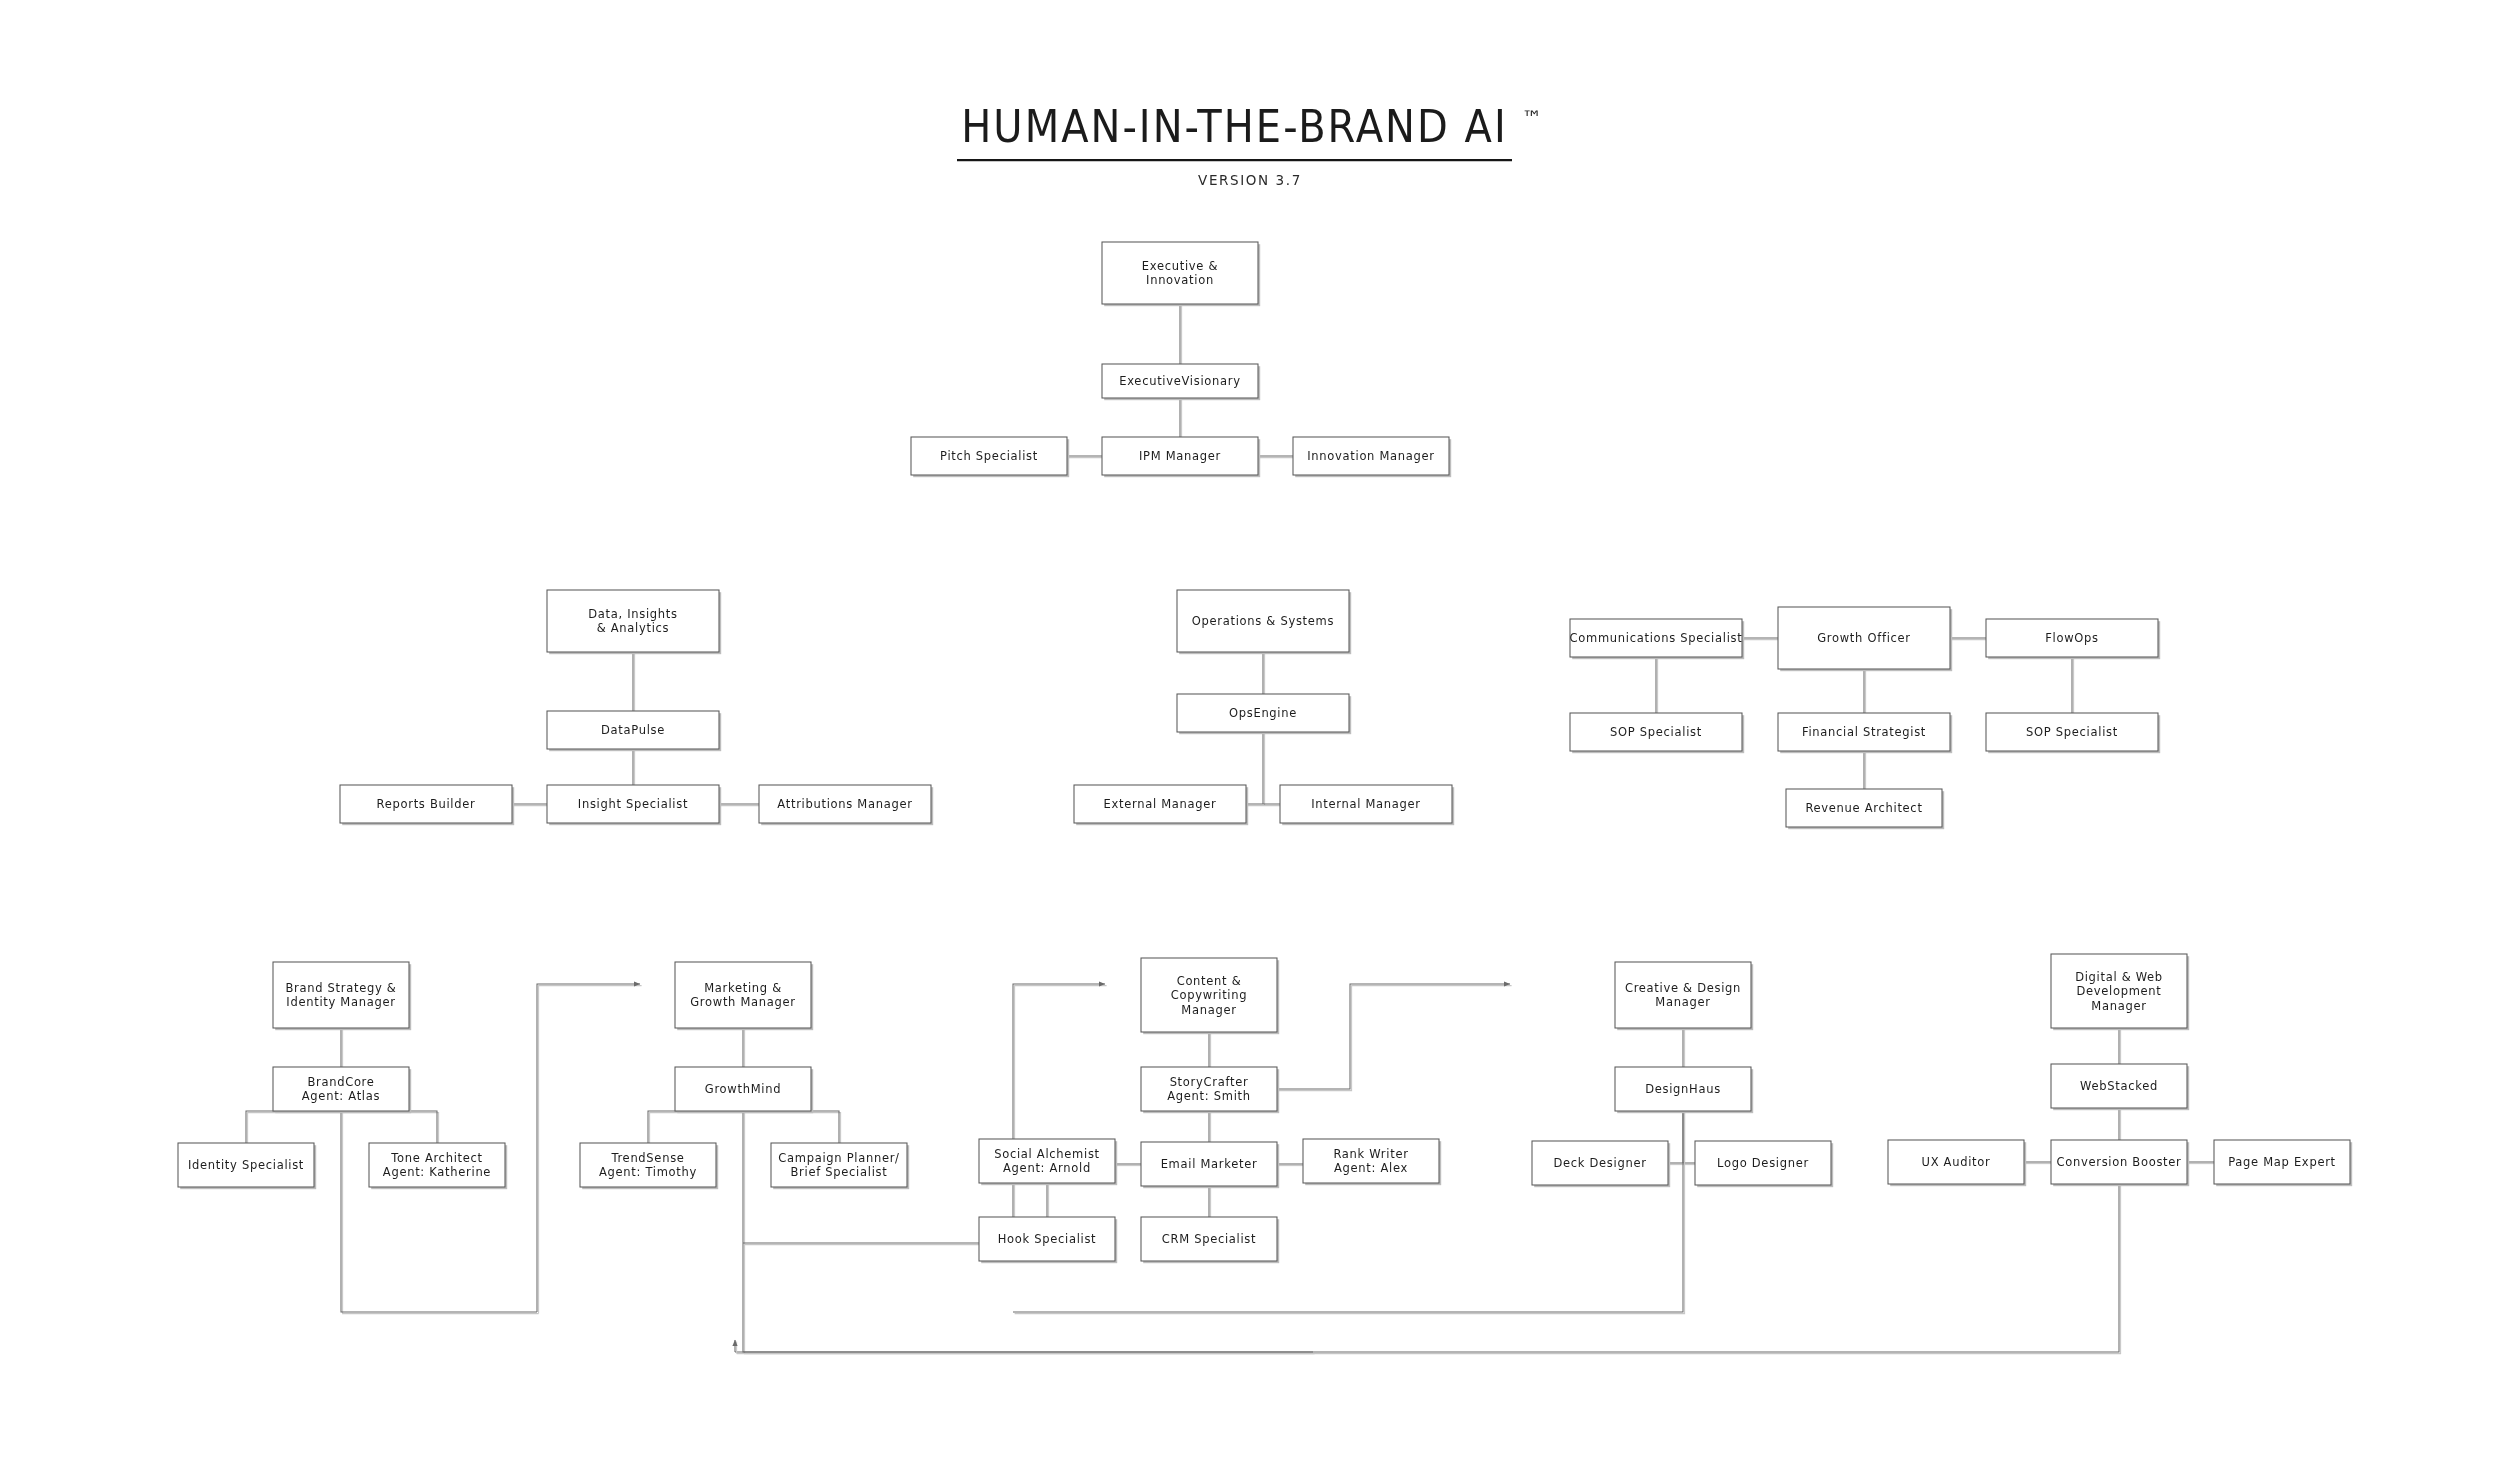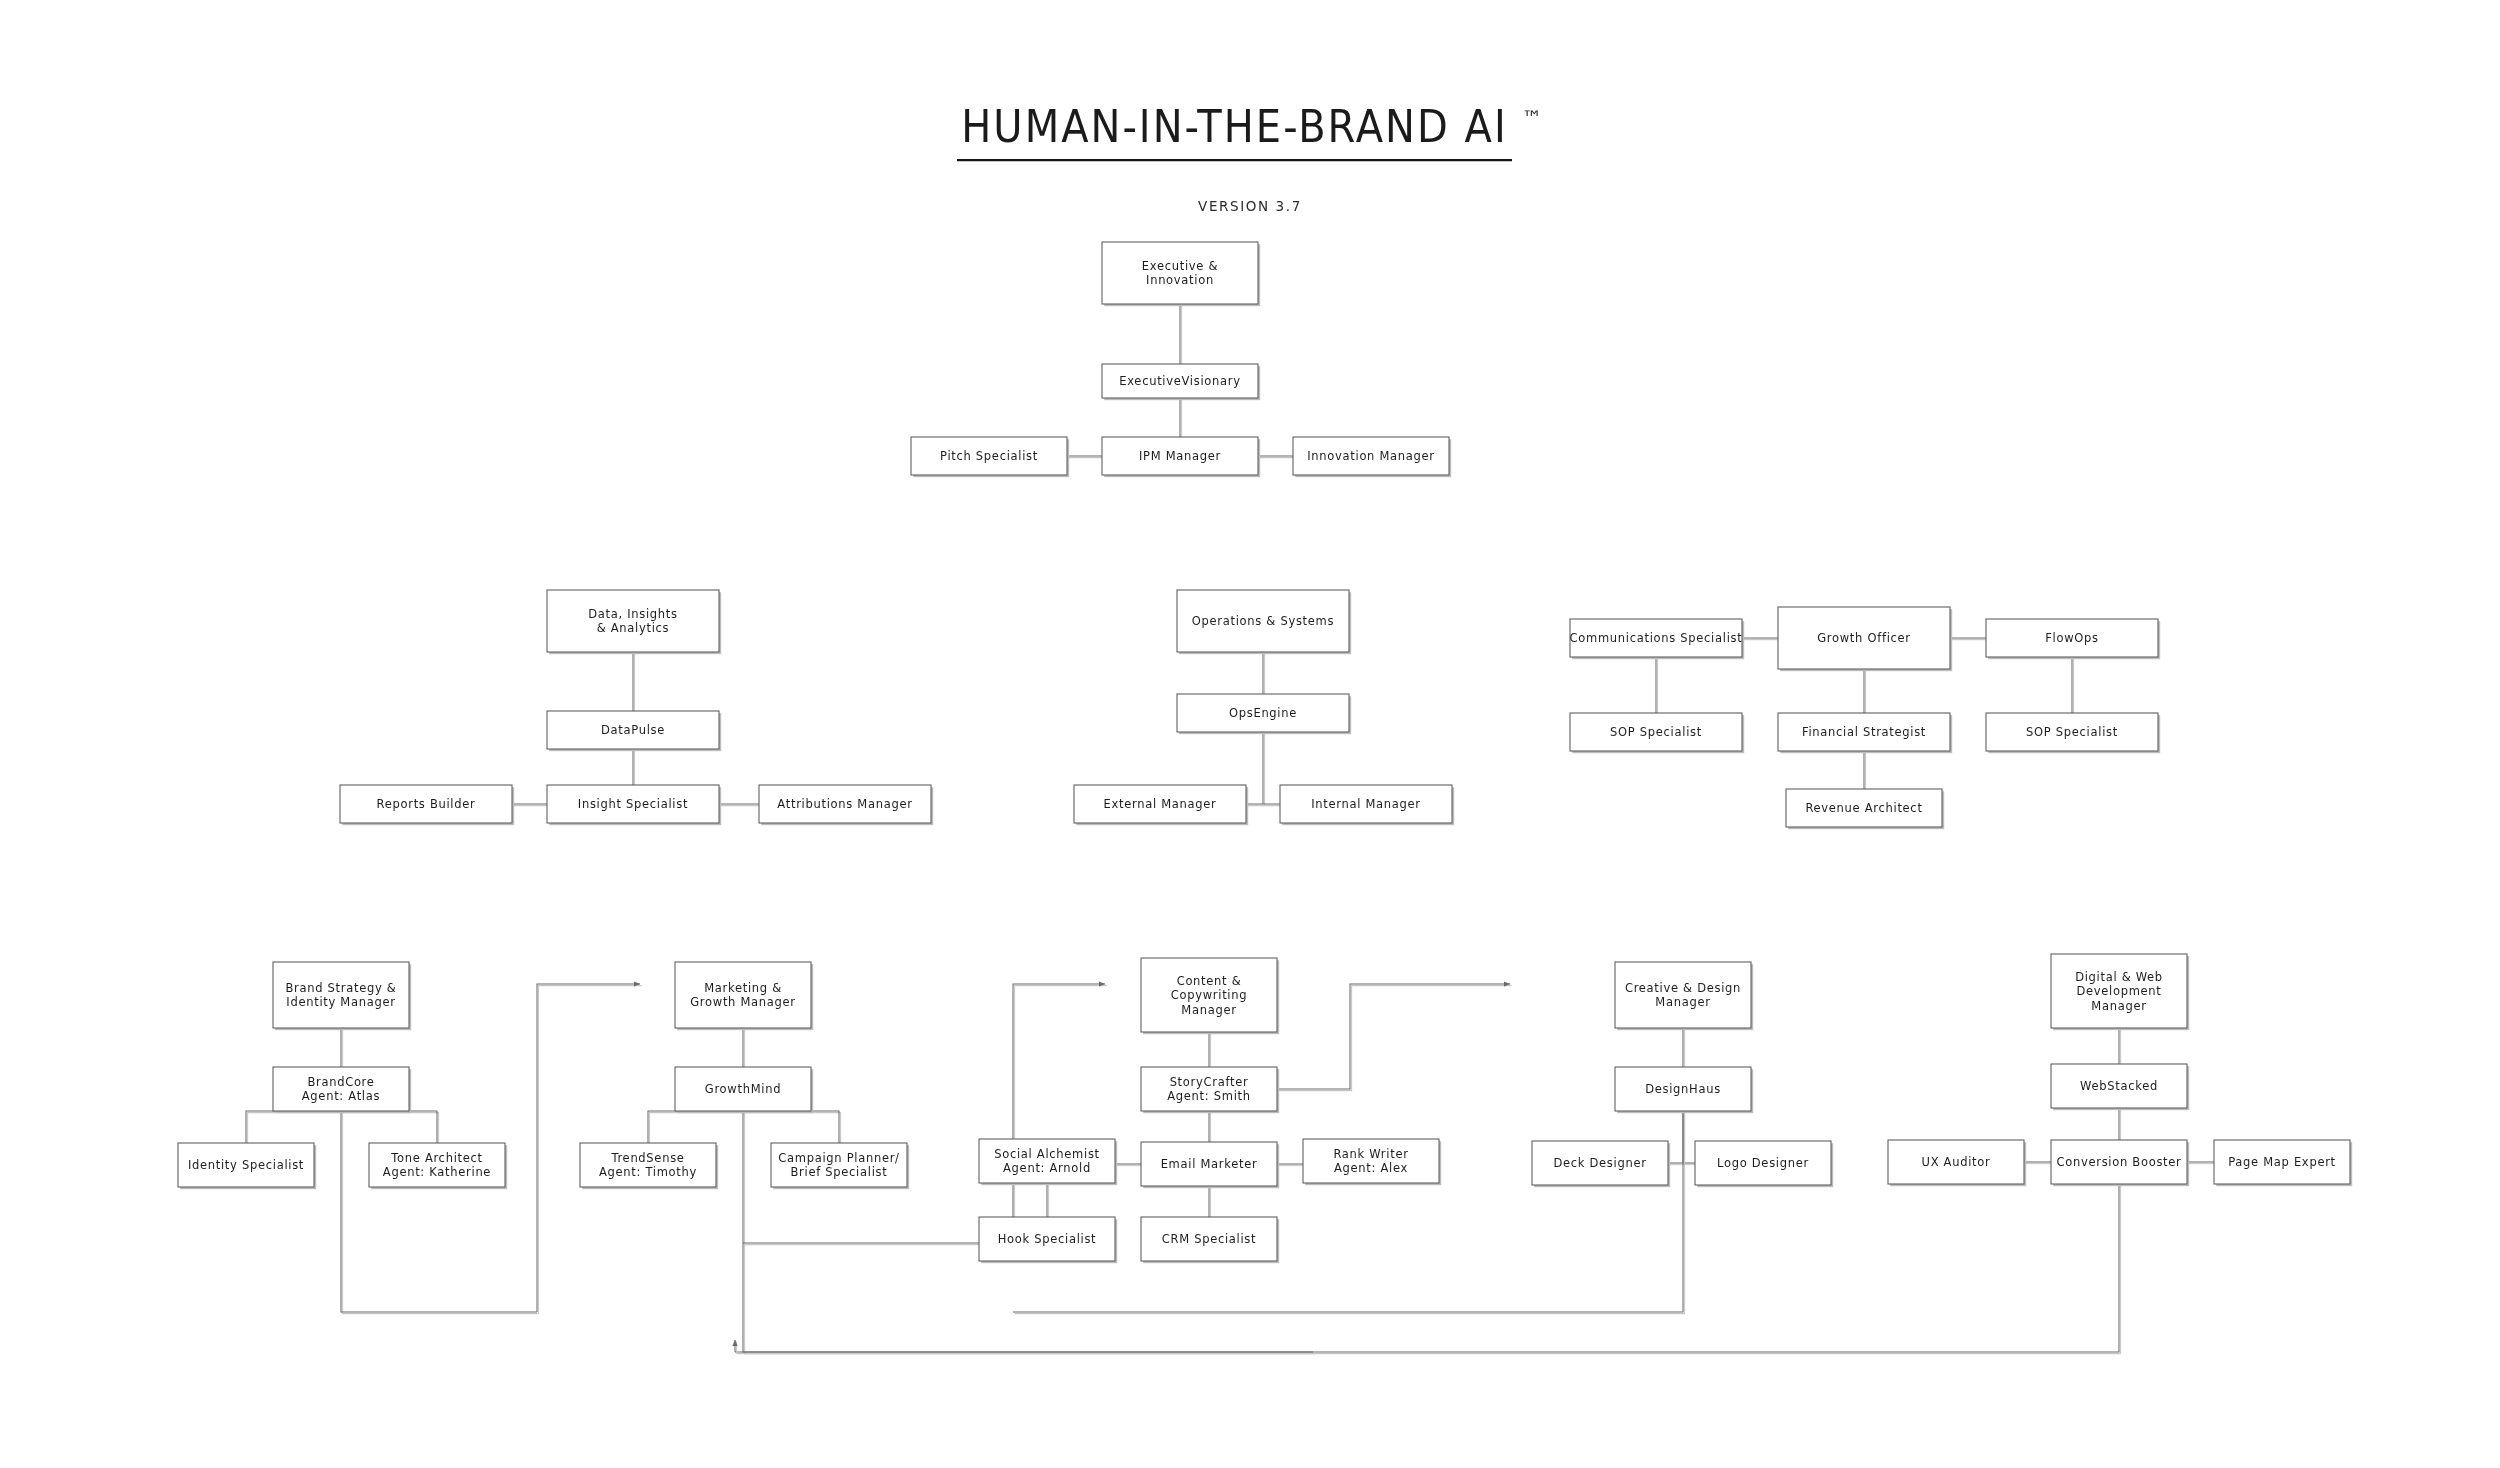--- a/index.html
+++ b/index.html
@@ -7,21 +7,21 @@
        font-family:"DejaVu Sans",sans-serif;color:#1b1b1b;}
   #diagram{position:absolute;inset:0;width:2500px;height:1468px;}
   .hdr{position:absolute;left:0;right:0;text-align:center;}
   #title-wrap{top:104px;}
   #page-title{display:inline-block;font-size:40px;letter-spacing:2px;
        font-family:"DejaVu Sans",sans-serif;font-weight:400;
        border-bottom:2.5px solid #161616;padding:0 4px 6px 4px;
        transform:scaleY(1.12);}
   #title-tm{display:inline-block;font-size:20px;vertical-align:top;
        margin-left:10px;margin-top:2px;letter-spacing:1px;}
-  #version{top:198px;font-size:13.5px;letter-spacing:1.6px;color:#2a2a2a;}
+  #version{top:172px;font-size:13.5px;letter-spacing:1.6px;color:#2a2a2a;}
   .node text{font-family:"DejaVu Sans",sans-serif;fill:#1d1d1d;
        font-size:11.5px;letter-spacing:0.7px;text-anchor:middle;}
   .node rect{fill:#ffffff;stroke:#5a5a5a;stroke-width:1.05;}
   .node rect.shadow{fill:#bdbdbd;stroke:none;}
   .edge{fill:none;stroke:#6a6a6a;stroke-width:1.05;}
   .edge.shadow{stroke:#c6c6c6;}
 </style>
 </head>
 <body>
 

